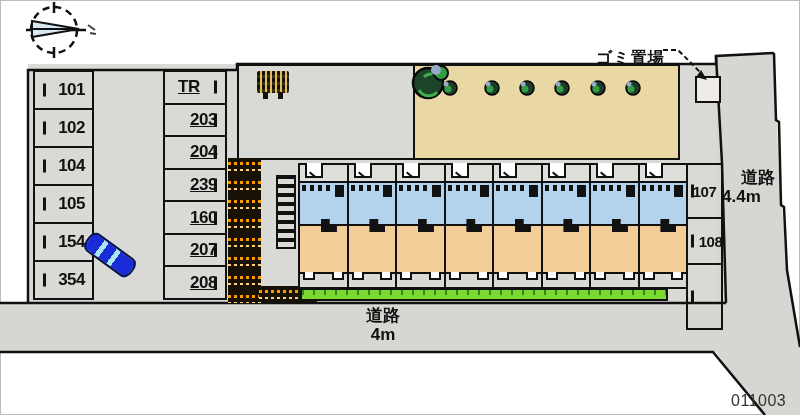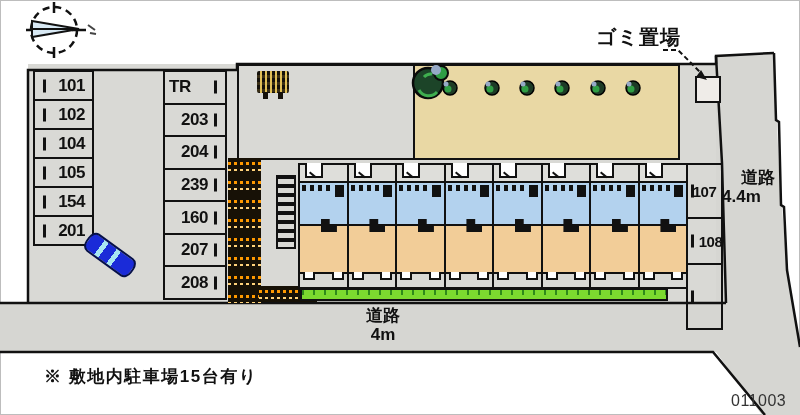--- a/index.html
+++ b/index.html
@@ -13,21 +13,21 @@
   
   .pcol{border:2.5px solid #111;display:flex;flex-direction:column;z-index:2;}
   .stall{flex:1;display:flex;align-items:center;position:relative;}
   .stall + .stall{border-top:2.5px solid #111;padding-left:12px;}
   .stall::before{content:"";position:absolute;width:3px;height:13px;background:#111;top:50%;transform:translateY(-50%);}
   .col-left .stall::before{left:8px;}
   .col-mid  .stall::before{right:8px;}
   .col-right .stall::before{left:3px;}
   .stall span{font-weight:bold;font-size:17px;letter-spacing:-0.5px;}
   .col-left .stall span{margin-left:auto;margin-right:7px;}
-  .col-mid .stall span{margin-left:4px;}
+  .col-mid .stall span{margin-left:13px;text-decoration:underline;}
   .col-right .stall{justify-content:center;}
   .col-right .stall span{font-size:15px;}
   .col-right .stall + .stall{border-top:2.5px solid #111;}
 
   
   .yard{background:#d9d9d5;border:2.5px solid #111;z-index:1;}
   .garden{background:#e9d8a4;border:2.5px solid #111;z-index:1;}
   .garbage-box{background:#efece8;border:2.5px solid #111;z-index:1;}
 
   
@@ -69,21 +69,21 @@
   .lawn{background-color:#7cd92f;border:2px solid #111;z-index:4;
     background-image:repeating-linear-gradient(90deg,#2f8a1a 0 2px,transparent 2px 11px);
     background-size:100% 5px;background-repeat:no-repeat;}
 
   
   .car{z-index:5;width:56px;height:22px;border:2px solid #06104a;border-radius:7px/9px;transform:rotate(36deg);
     background:linear-gradient(90deg,#1a2bd8 0 13px,#a8e6f2 13px 18px,#1a2bd8 18px 28px,#a8e6f2 28px 33px,#1a2bd8 33px 100%);}
 
   
   .t{position:absolute;font-weight:bold;white-space:nowrap;z-index:7;}
-  .t-garbage{left:596px;top:24px;font-size:20px;letter-spacing:1px;}
+  .t-garbage{left:596px;top:48px;font-size:16px;letter-spacing:1px;}
   .t-road-r{left:722px;top:166px;width:72px;text-align:center;font-size:17px;}
   .t-road-r2{left:722px;top:187px;width:72px;text-align:left;font-size:17px;}
   .t-road-b{left:330px;top:304px;width:106px;text-align:center;font-size:17px;}
   .t-road-b2{left:330px;top:325px;width:106px;text-align:center;font-size:17px;}
   .t-note{left:44px;top:365px;font-size:17px;font-weight:600;letter-spacing:1.5px;}
   .t-plan{left:731px;top:392px;font-size:16px;font-weight:normal;color:#333;letter-spacing:0.5px;}
 </style>
 </head>
 <body>
 
@@ -99,38 +99,38 @@
     <path d="M774,53 L776,120 L779,122 L781,205 L784,207 L787,270 L800,347" fill="none" stroke="#111" stroke-width="2.5"></path>
     <path d="M0,303 H726" fill="none" stroke="#111" stroke-width="2.5"></path>
     <path d="M0,352 H713 L765,415" fill="none" stroke="#111" stroke-width="2.5"></path>
   </svg>
 
   <div class="abs yard" style="left:237px;top:64px;width:178px;height:96px;"></div>
   <div class="abs garden" style="left:413px;top:64px;width:267px;height:96px;"></div>
   <div class="abs garbage-box" style="left:695px;top:76px;width:26px;height:27px;"></div>
   <div class="abs signboard" style="left:257px;top:71px;width:32px;height:22px;"></div>
 
-  <div class="abs pcol col-left" style="left:33px;top:70px;width:61px;height:176px;">
+  <div class="abs pcol col-left" style="left:33px;top:70px;width:61px;height:230px;">
     <div class="stall">
         <span>101</span>
       </div>
     <div class="stall">
         <span>102</span>
       </div>
     <div class="stall">
         <span>104</span>
       </div>
     <div class="stall">
         <span>105</span>
       </div>
     <div class="stall">
         <span>154</span>
       </div>
     <div class="stall">
-        <span>201</span>
+        <span>354</span>
       </div>
   </div>
 
   <div class="abs pcol col-mid" style="left:163px;top:70px;width:64px;height:230px;">
     <div class="stall">
         <span>TR</span>
       </div>
     <div class="stall">
         <span>203</span>
       </div>
@@ -300,16 +300,15 @@
       <path d="M663,50 H678 L702,74" fill="none" stroke="#111" stroke-width="2" stroke-dasharray="5 3"></path>
       <polygon points="707,80 696,77 701,70" fill="#111"></polygon>
     </g>
   </svg>
 
   <div class="t t-garbage">ゴミ置場</div>
   <div class="t t-road-r">道路</div>
   <div class="t t-road-r2">4.4m</div>
   <div class="t t-road-b">道路</div>
   <div class="t t-road-b2">4m</div>
-  <div class="t t-note">※ 敷地内駐車場15台有り</div>
   <div class="t t-plan">011003</div>
 
 </div>
 
 </body></html>

